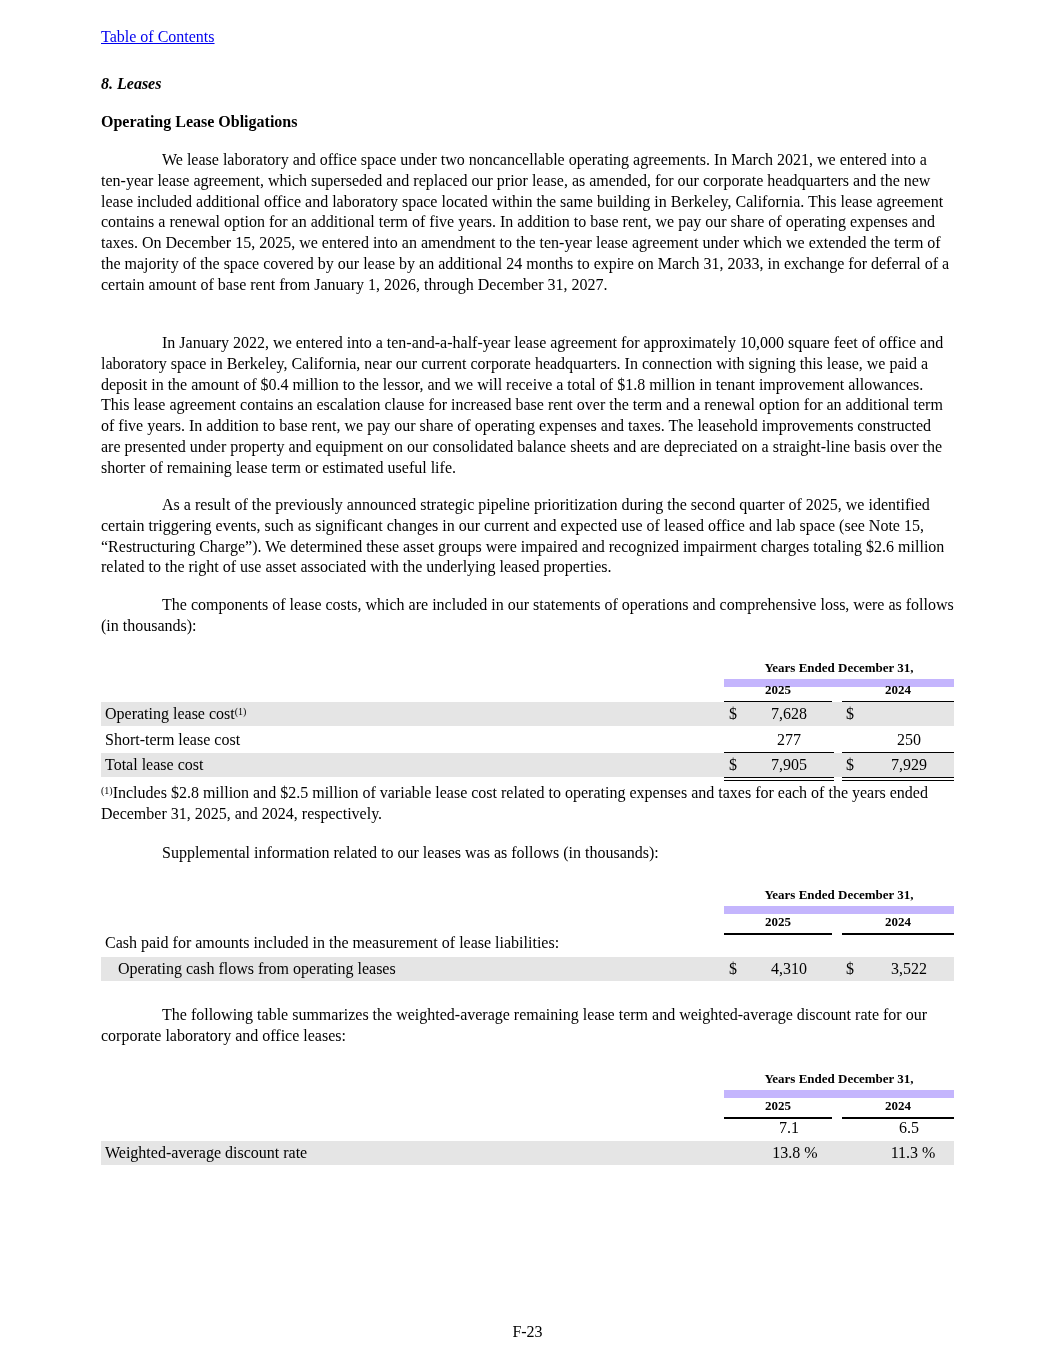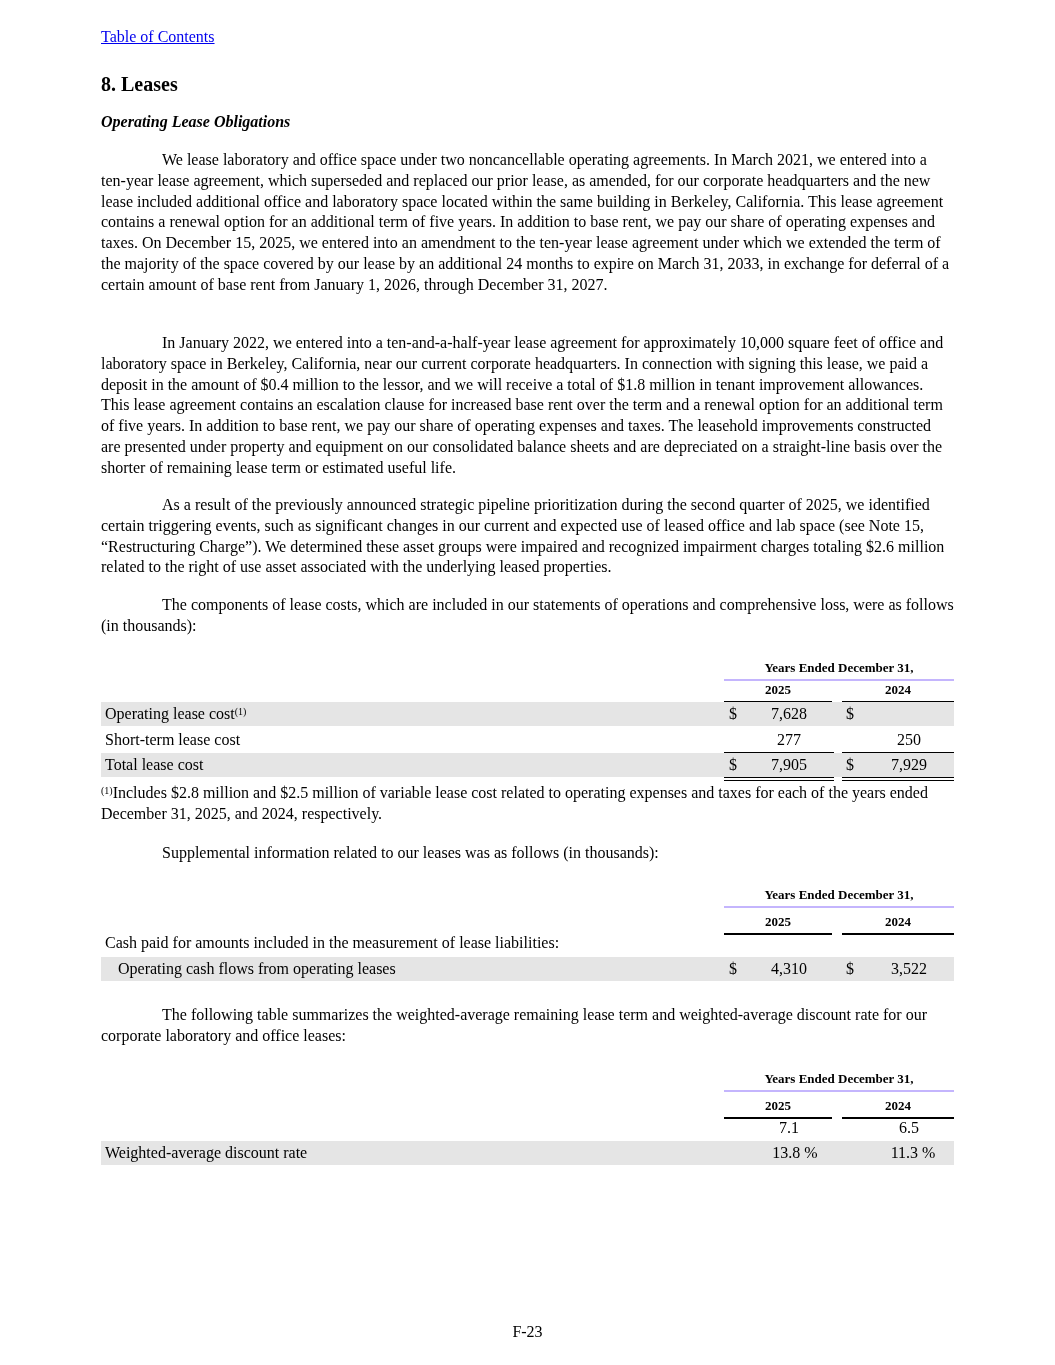--- a/index.html
+++ b/index.html
@@ -2,31 +2,31 @@
 <html><head>
 <meta charset="utf-8">
 <style>
   html, body { margin: 0; padding: 0; background: #ffffff; }
   body {
     width: 1055px; height: 1365px; position: relative; overflow: hidden;
     font-family: "Liberation Serif", "DejaVu Serif", serif;
     color: #000; font-size: 16px;
   }
   a.toc { position: absolute; left: 101px; top: 27px; color: #0000ee; text-decoration: underline; font-size: 16px; line-height: 20px; }
-  .h1 { position: absolute; left: 101px; top: 74px; font-weight: bold; font-size: 20px; line-height: 20px; }
-  .h2 { position: absolute; left: 101px; top: 112px; font-weight: bold; font-style: italic; font-size: 16px; line-height: 20px; }
+  .h1 { position: absolute; left: 101px; top: 74px; font-weight: bold; font-size: 16px; line-height: 20px; font-style: italic; }
+  .h2 { position: absolute; left: 101px; top: 112px; font-weight: bold; font-size: 16px; line-height: 20px; }
   p.para {
     position: absolute; left: 101px; width: 853px; margin: 0;
     font-size: 16px; line-height: 20.8px; text-indent: 61px; text-align: left;
   }
   .tbl { position: absolute; left: 101px; width: 853px; }
   .hdr-span {
     position: absolute; left: 623px; width: 230px; text-align: center;
     font-weight: bold; font-size: 13px; line-height: 16px;
-    border-bottom: 2px solid #c4b5fd; padding-bottom: 3px;
+    border-bottom: 8px solid #c4b5fd; padding-bottom: 3px;
   }
   .yr {
     position: absolute; width: 108px; text-align: center;
     font-weight: bold; font-size: 13px; line-height: 16px;
     border-bottom: 2px solid #000; padding-bottom: 3px;
   }
   .row { position: absolute; left: 0; width: 853px; height: 24px; }
   .row.hl { background: #e5e5e5; }
   .row .lbl { position: absolute; left: 4px; top: 2px; line-height: 20px; white-space: nowrap; }
   .row .lbl.indent { left: 17px; }

